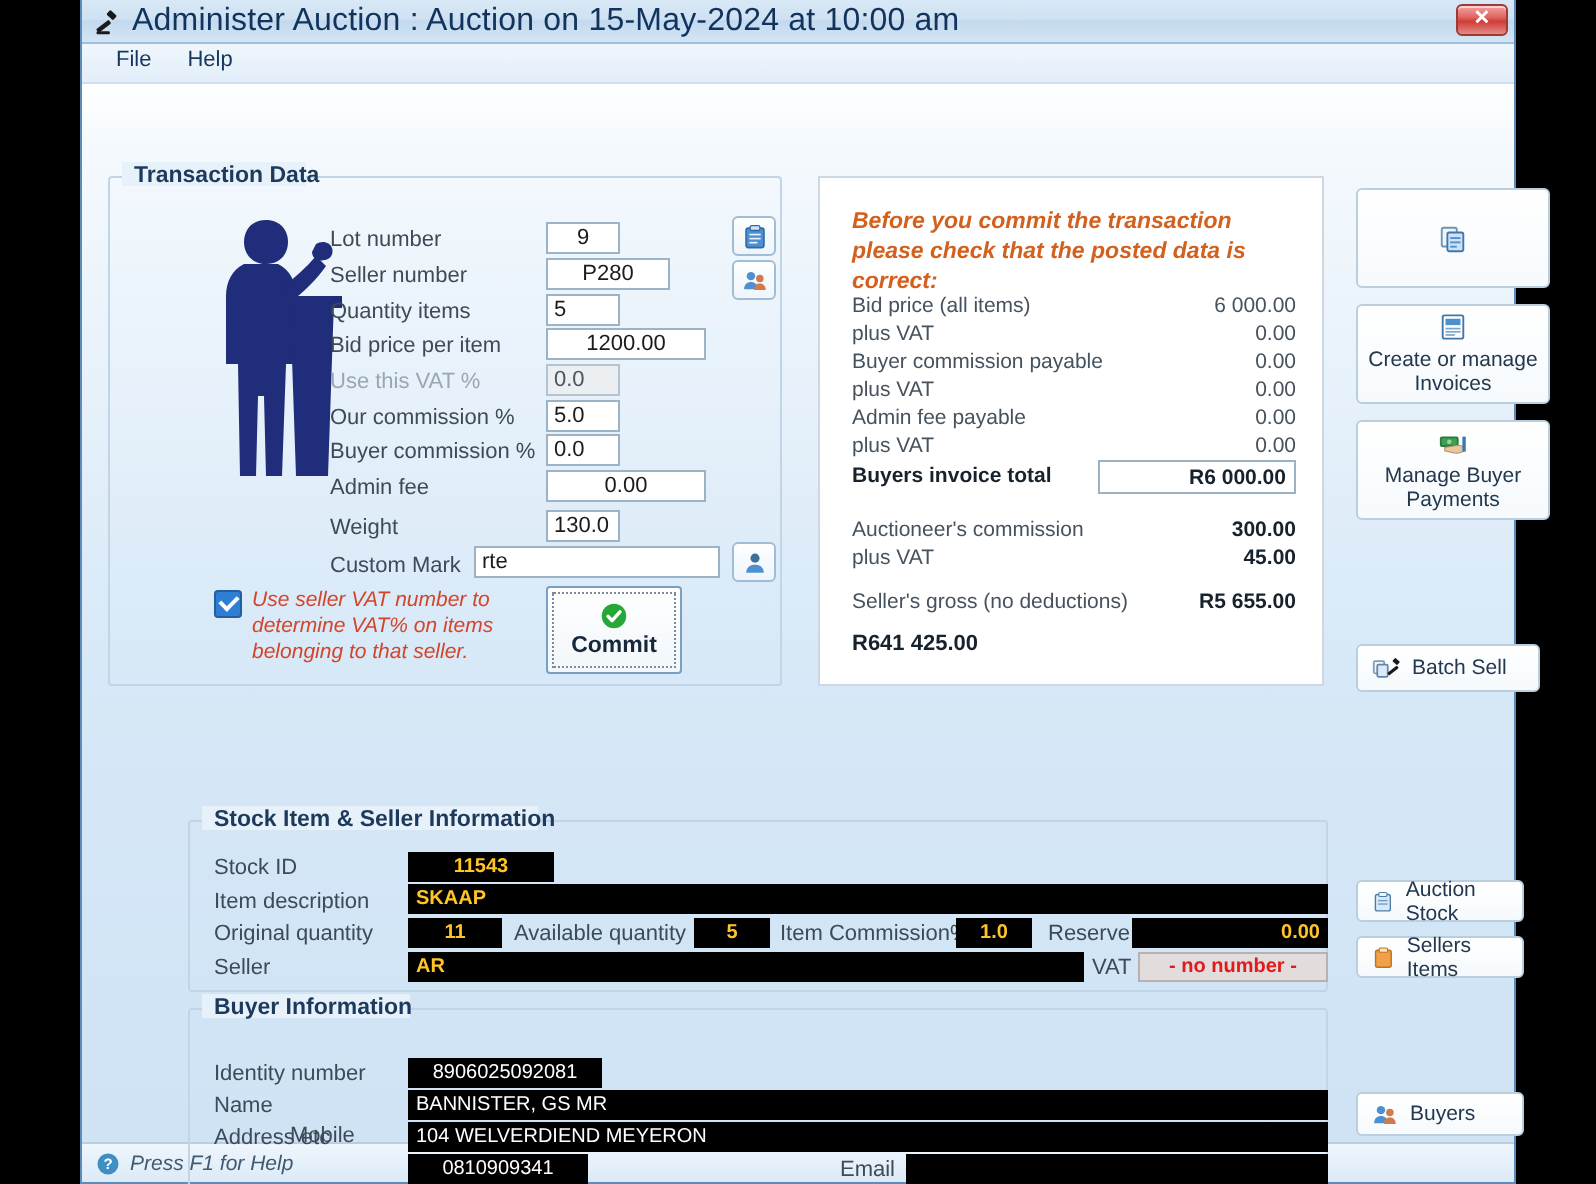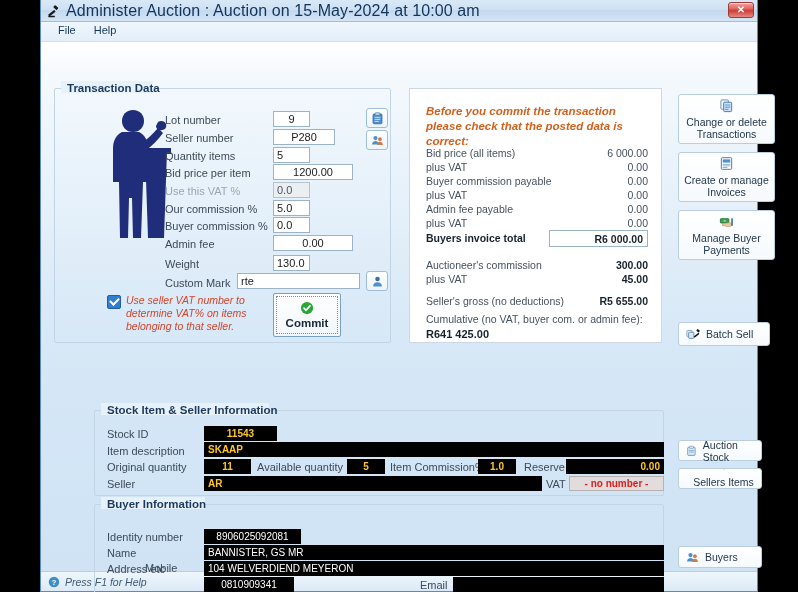--- a/index.html
+++ b/index.html
@@ -352,34 +352,32 @@
         <span class="k" style="font-weight:normal;color:#46525e;">plus VAT</span>
         <span class="v">45.00</span>
       </div>
 
       <div class="sumrow bold" style="top:206px;">
         <span class="k" style="font-weight:normal;color:#46525e;">Seller's gross (no deductions)</span>
         <span class="v">R5 655.00</span>
       </div>
 
       <div id="cumul">
-        <span>Cumulative (no VAT, buyer com. or admin fee):</span>
         <b>R641 425.00</b>
       </div>
     </div>
 
     <div class="bigbtn" style="top:52px; height:50px;">
       <svg viewBox="0 0 16 16" width="15" height="15">
         <rect x="2" y="2" width="8" height="10" rx="1" fill="#eef5fb" stroke="#6f93b4"></rect>
         <rect x="5" y="4.5" width="8.5" height="10" rx="1" fill="#cfe2f5" stroke="#3f77ad"></rect>
         <rect x="6.5" y="7" width="5.5" height="1" fill="#4e8fd0"></rect>
         <rect x="6.5" y="9.3" width="5.5" height="1" fill="#4e8fd0"></rect>
         <rect x="6.5" y="11.6" width="3.5" height="1" fill="#4e8fd0"></rect>
       </svg>
-      <span>Change or delete Transactions</span>
     </div>
 
     <div class="bigbtn" style="top:110px; height:50px;">
       <svg viewBox="0 0 16 16" width="15" height="15">
         <rect x="2.5" y="1.8" width="11" height="12.4" rx="1" fill="#ffffff" stroke="#3f77ad"></rect>
         <rect x="4" y="3.6" width="8" height="3.4" fill="#4e8fd0"></rect>
         <rect x="4" y="8.4" width="8" height="0.9" fill="#7ba6cc"></rect>
         <rect x="4" y="10.1" width="8" height="0.9" fill="#7ba6cc"></rect>
         <rect x="4" y="11.8" width="5" height="0.9" fill="#7ba6cc"></rect>
       </svg>
@@ -431,21 +429,21 @@
 
     <div class="rowbtn" style="top:398px; width:84px; height:21px;">
       <svg viewBox="0 0 16 16" width="12" height="12">
         <rect x="2.5" y="2.5" width="11" height="12" rx="1.4" fill="#d8e8f6" stroke="#4d7ca8"></rect>
         <rect x="5" y="1" width="6" height="3" rx="1" fill="#f0f6fc" stroke="#4d7ca8" stroke-width="0.8"></rect>
         <rect x="4.5" y="6.5" width="7" height="1" fill="#6f9cc4"></rect>
         <rect x="4.5" y="9" width="7" height="1" fill="#6f9cc4"></rect>
       </svg>
       <span>Auction Stock</span>
     </div>
-    <div class="rowbtn" style="top:426px; width:84px; height:21px;flex-direction:column;">
+    <div class="rowbtn" style="top:426px; width:84px; height:21px;">
       <svg viewBox="0 0 16 16" width="12" height="12">
         <rect x="2.5" y="2.5" width="11" height="12" rx="1.4" fill="#f0a048" stroke="#c07020"></rect>
         <rect x="5" y="1" width="6" height="3" rx="1" fill="#fde2c2" stroke="#c07020" stroke-width="0.8"></rect>
       </svg>
       <span>Sellers Items</span>
     </div>
 
     <div class="group" style="left:53px; top:462px; width:570px; height:95px;">
       <div class="legend-bg" style="width:104px;"></div>
       <div class="legend">Buyer Information</div>

